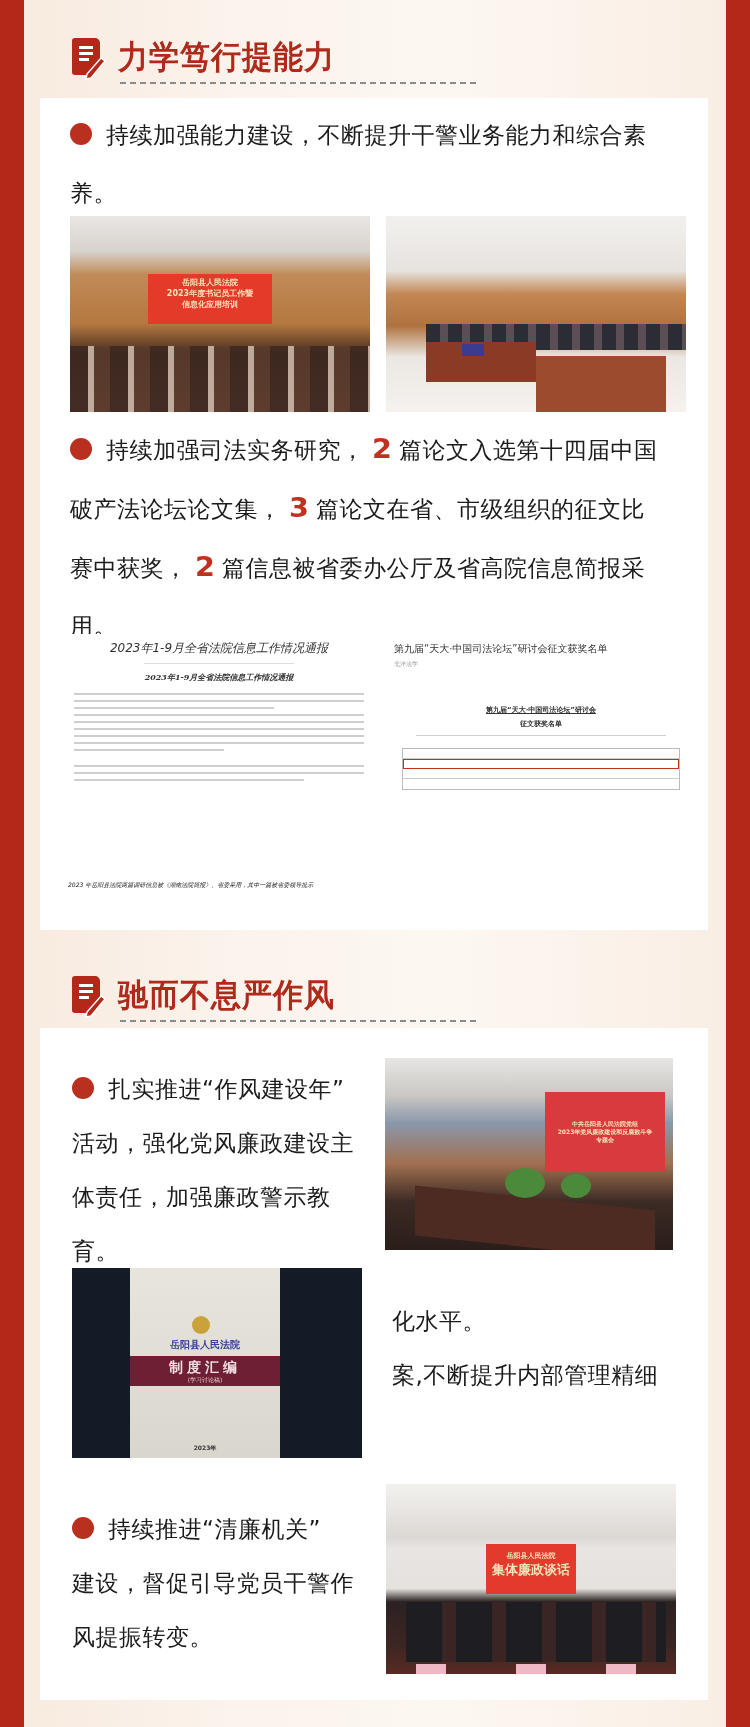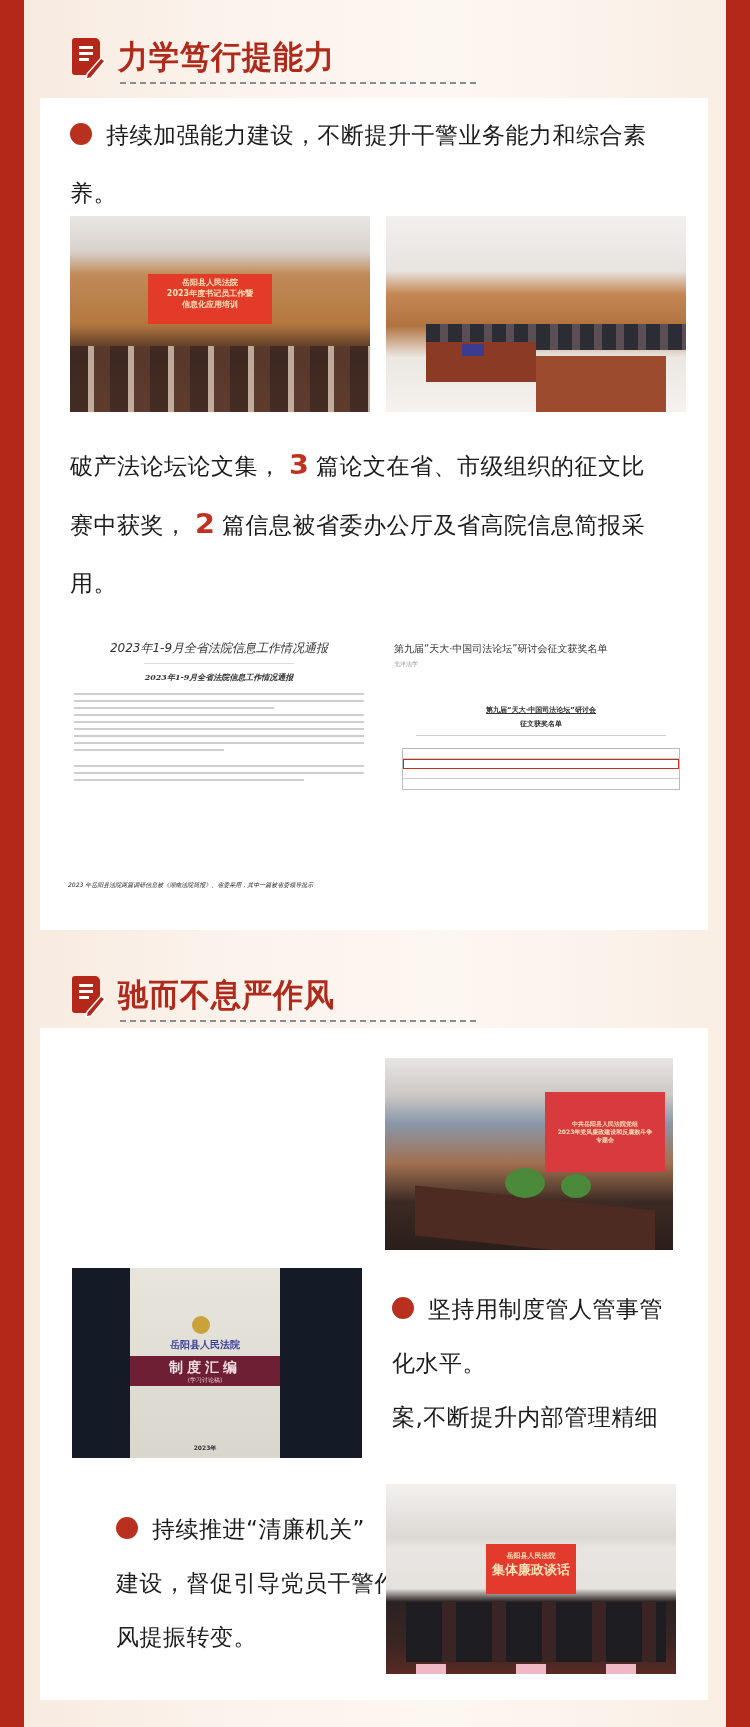--- a/index.html
+++ b/index.html
@@ -89,20 +89,21 @@
   </div>
 
   <div class="photo" style="left:346px; top:118px; width:300px; height:196px; background:linear-gradient(180deg,#f2f0ee 0%,#e7e3df 28%,#c48652 40%,#b0733f 56%,#ebe7e2 72%,#f5f2ef 100%);">
     <div style="position:absolute;left:40px;top:108px;width:260px;height:26px;background:repeating-linear-gradient(90deg,#2c2c35 0 14px,#5b4e55 14px 22px);"></div>
     <div style="position:absolute;left:40px;top:126px;width:110px;height:40px;background:#8b3b25;"></div>
     <div style="position:absolute;left:150px;top:140px;width:130px;height:56px;background:#9c4b2e;"></div>
     <div style="position:absolute;left:76px;top:128px;width:22px;height:12px;background:#3b3b8f;"></div>
   </div>
 
   <div class="para" style="left:30px; top:330px; width:620px;">
+    <div><span class="bullet"></span><span>持续加强司法实务研究，</span><span class="num">2</span><span>篇论文入选第十四届中国</span></div>
     <div style="margin-top:16px;"><span>破产法论坛论文集，</span><span class="num">3</span><span>篇论文在省、市级组织的征文比</span></div>
     <div style="margin-top:16px;"><span>赛中获奖，</span><span class="num">2</span><span>篇信息被省委办公厅及省高院信息简报采</span></div>
     <div style="margin-top:16px;"><span>用。</span></div>
   </div>
 
   <div class="doc" style="left:24px; top:536px; width:310px; height:266px;font-style:italic;">
     <div class="h" style="font-size:12px;font-weight:normal;margin-top:6px;">2023年1-9月全省法院信息工作情况通报</div>
     <div class="line" style="width:150px;margin:6px auto;height:1px;background:#ddd;"></div>
     <div class="h" style="font-size:8px;margin-top:8px;font-family:'DejaVu Serif',serif;">2023年1-9月全省法院信息工作情况通报</div>
     <div style="margin-top:10px;">
@@ -144,20 +145,26 @@
     <rect x="7" y="16" width="14" height="3" fill="#fff"></rect>
     <rect x="7" y="22" width="10" height="3" fill="#fff"></rect>
     <path d="M29 22 l4 3 l-14 17 l-5 1 l1 -5 z" fill="#b4281a" stroke="#fff" stroke-width="1.5"></path>
   </svg>
   <div class="title">驰而不息严作风</div>
   <div class="dash"></div>
 </div>
 
 <div class="card" style="top:1028px; height:672px;">
 
+  <div class="para" style="left:32px; top:40px; width:310px;">
+    <div><span class="bullet"></span><span>扎实推进“作风建设年”</span></div>
+    <div style="margin-top:12px;">活动，强化党风廉政建设主</div>
+    <div style="margin-top:12px;">体责任，加强廉政警示教</div>
+    <div style="margin-top:12px;">育。</div>
+  </div>
 
   <div class="photo" style="left:345px; top:30px; width:288px; height:192px; background:linear-gradient(180deg,#e8e6e4 0%,#c9c6c3 20%,#8a97aa 34%,#a07050 55%,#3c2a24 75%,#2a1e1a 100%);">
     <div style="position:absolute;left:160px;top:34px;width:120px;height:80px;background:#d83a3e;"></div>
     <div class="cap" style="left:160px;top:62px;width:120px;font-size:6px;">
       <div>中共岳阳县人民法院党组</div>
       <div>2023年党风廉政建设和反腐败斗争</div>
       <div>专题会</div>
     </div>
     <div style="position:absolute;left:30px;top:140px;width:240px;height:50px;background:#4d2b22;transform:skewY(6deg);"></div>
     <div style="position:absolute;left:120px;top:110px;width:40px;height:30px;background:#4a8a3a;border-radius:50%;"></div>
@@ -168,26 +175,25 @@
     <div style="position:absolute;left:58px;top:0;width:150px;height:190px;background:linear-gradient(180deg,#e8e5dd,#d9d6ce);"></div>
     <div style="position:absolute;left:120px;top:48px;width:18px;height:18px;border-radius:50%;background:#c9a23a;"></div>
     <div class="cap" style="left:58px;top:70px;width:150px;font-size:10px;color:#3a3f9a;">岳阳县人民法院</div>
     <div style="position:absolute;left:58px;top:88px;width:150px;height:30px;background:#6e1f33;"></div>
     <div class="cap" style="left:58px;top:90px;width:150px;font-size:14px;color:#f1dfe4;letter-spacing:4px;">制度汇编</div>
     <div class="cap" style="left:58px;top:108px;width:150px;font-size:6px;color:#e8c8cf;font-weight:normal;">(学习讨论稿)</div>
     <div class="cap" style="left:58px;top:176px;width:150px;font-size:6px;color:#333;">2023年</div>
   </div>
 
   <div class="para" style="left:352px; top:260px; width:300px;">
-    <div><span class="bullet"></span><span>坚持用制度管人管事管</span></div>
     <div style="margin-top:12px;">化水平。</div>
     <div style="margin-top:12px;">案,不断提升内部管理精细</div>
   </div>
 
-  <div class="para" style="left:32px; top:480px; width:310px;margin-left:44px;">
+  <div class="para" style="left:32px; top:480px; width:310px;">
     <div><span class="bullet"></span><span>持续推进“清廉机关”</span></div>
     <div style="margin-top:12px;">建设，督促引导党员干警作</div>
     <div style="margin-top:12px;">风提振转变。</div>
   </div>
 
   <div class="photo" style="left:346px; top:456px; width:290px; height:190px; background:linear-gradient(180deg,#f3f1ef 0%,#dcd8d4 28%,#e8e5e2 34%,#e5e2de 55%,#2b2222 62%,#3c2622 85%,#5a2a24 100%);">
     <div style="position:absolute;left:100px;top:60px;width:90px;height:50px;background:#e23a2c;"></div>
     <div class="cap" style="left:100px;top:68px;width:90px;font-size:7px;">
       <div>岳阳县人民法院</div>
       <div style="font-size:13px;font-family:Liberation Serif, serif;">集体廉政谈话</div>

